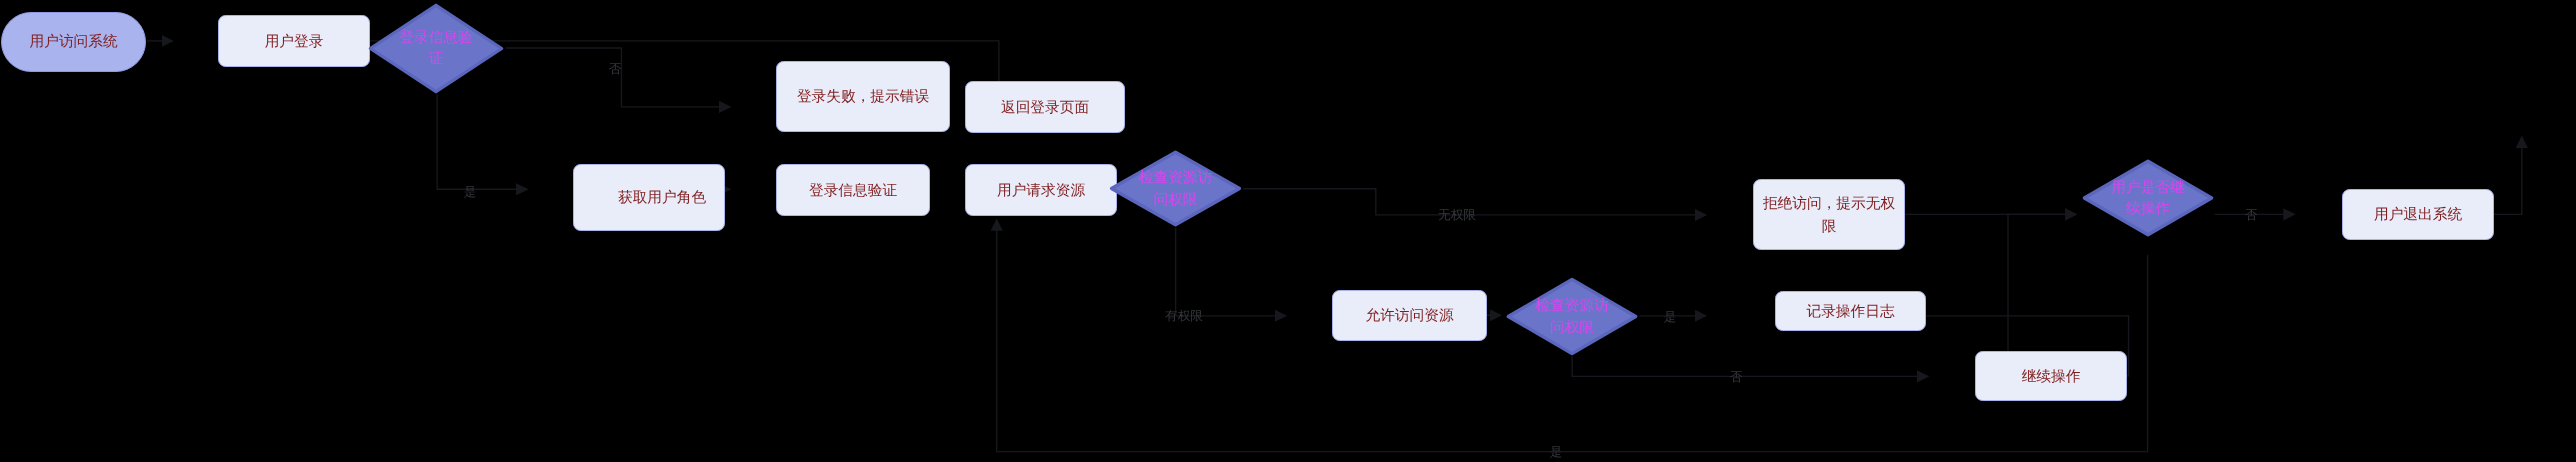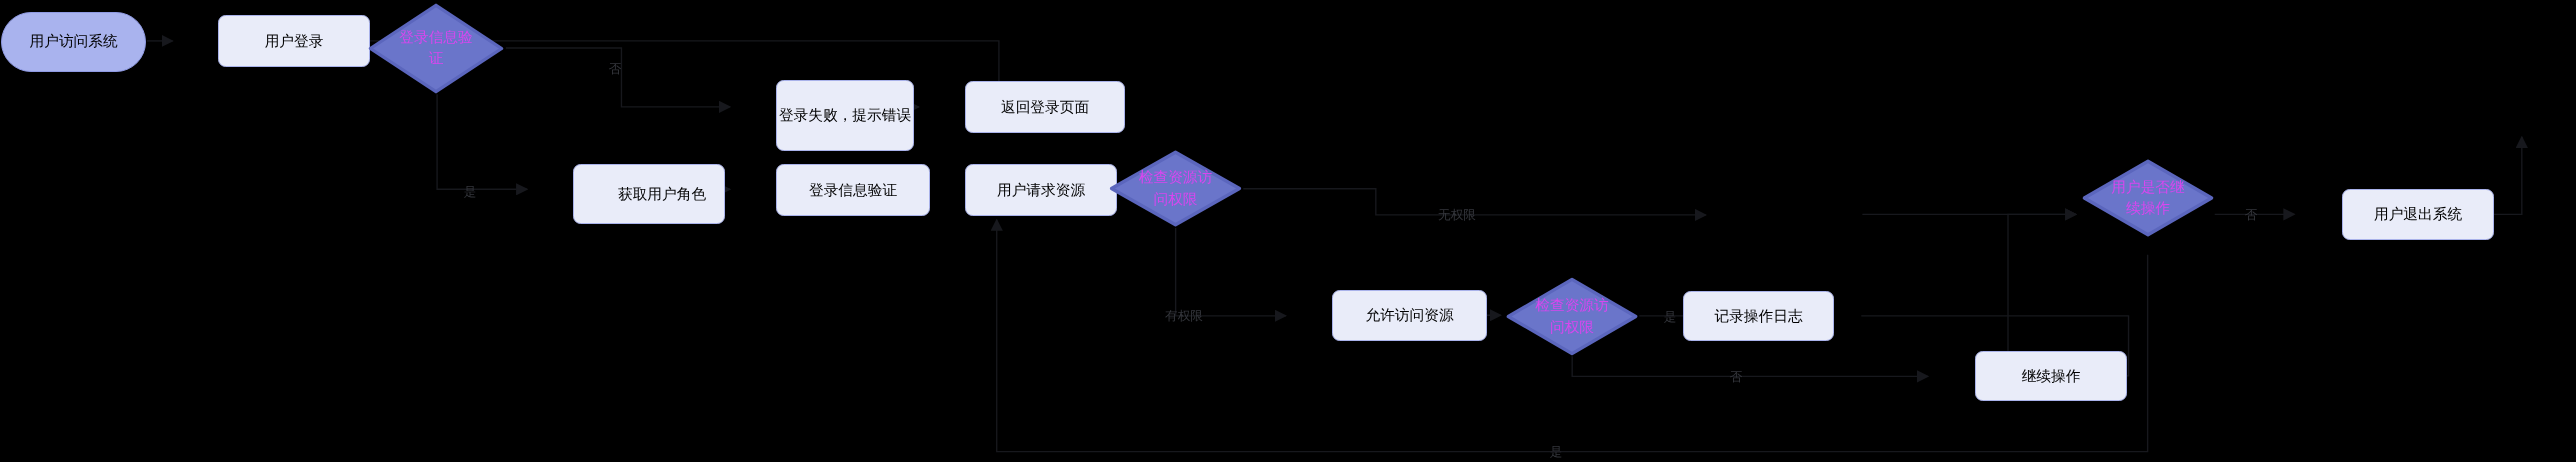--- a/index.html
+++ b/index.html
@@ -4,21 +4,21 @@
 <style>
   html,body{margin:0;padding:0;background:#000;}
   .stage{
     position:relative;width:2576px;height:462px;background:#000000;overflow:hidden;
     font-family:"Liberation Sans","DejaVu Sans",sans-serif;
   }
   .edges{position:absolute;left:0;top:0;z-index:0;}
   .node{
     position:absolute;box-sizing:border-box;z-index:2;
     display:flex;align-items:center;justify-content:center;text-align:center;
-    color:#000000;font-size:14.7px;font-weight:500;line-height:1.5;
+    color:#7f1d1d;font-size:14.7px;font-weight:500;line-height:1.5;
   }
   .proc{background:#e9ecf9;border:1.6px solid #a9b2ea;border-radius:7.6px;margin-left:42px;}
   .pill{background:#a9b3ee;border:1.6px solid #8f9ae3;border-radius:38px;}
   .diamond{background:transparent;border:none;color:#d946ef;}
   .diamond svg{position:absolute;left:0;top:0;}
   .diamond .dtext{position:relative;z-index:1;width:82px;line-height:1.45;}
   .inner2{width:134px;display:inline-block;}
   .elabel{
     position:absolute;z-index:1;transform:translate(-50%,-50%);
     color:#34363c;font-size:12.6px;font-weight:500;white-space:nowrap;
@@ -67,29 +67,29 @@
     <span>用户登录</span>
   </div>
 
   <div class="node diamond" style="left:367px;top:1.6px;width:138px;height:93px;">
     <svg width="138" height="93" viewBox="0 0 252 170">
       <polygon points="126,6 246,85 126,164 6,85" fill="#6a75ca" stroke="#5b66bd" stroke-width="6" stroke-linejoin="round"></polygon>
     </svg>
     <div class="dtext">登录信息验证</div>
   </div>
 
-  <div class="node proc" style="left:734px;top:80px;width:138px;height:71px;">
+  <div class="node proc" style="left:734px;top:61px;width:174px;height:71px;">
     <span class="inner2">登录失败，提示错误</span>
   </div>
 
   <div class="node proc" style="left:923px;top:81px;width:160px;height:52px;">
     <span>返回登录页面</span>
   </div>
 
-  <div class="node proc" style="left:531px;top:164px;width:152px;height:60px;padding-left:26px;">
+  <div class="node proc" style="left:531px;top:164px;width:152px;height:67px;padding-left:26px;">
     <span>获取用户角色</span>
   </div>
 
   <div class="node proc" style="left:734px;top:164px;width:154px;height:52px;">
     <span>登录信息验证</span>
   </div>
 
   <div class="node proc" style="left:923px;top:164px;width:152px;height:52px;">
     <span>用户请求资源</span>
   </div>
@@ -105,22 +105,25 @@
     <span>允许访问资源</span>
   </div>
 
   <div class="node diamond" style="left:1505px;top:276px;width:134px;height:81px;">
     <svg width="134" height="81" viewBox="0 0 246 148">
       <polygon points="123,6 240,74 123,142 6,74" fill="#6a75ca" stroke="#5b66bd" stroke-width="6" stroke-linejoin="round"></polygon>
     </svg>
     <div class="dtext">检查资源访问权限</div>
   </div>
 
+  <div class="node proc" style="left:1711px;top:179px;width:152px;height:71px;">
+    <span class="inner2">拒绝访问，提示无权限</span>
+  </div>
 
-  <div class="node proc" style="left:1641px;top:291px;width:151px;height:50px;">
+  <div class="node proc" style="left:1733px;top:291px;width:151px;height:40px;">
     <span>记录操作日志</span>
   </div>
 
   <div class="node proc" style="left:1933px;top:351px;width:152px;height:50px;">
     <span>继续操作</span>
   </div>
 
   <div class="node diamond" style="left:2081px;top:158px;width:134px;height:80px;">
     <svg width="134" height="80" viewBox="0 0 246 147">
       <polygon points="123,6 240,73.5 123,141 6,73.5" fill="#6a75ca" stroke="#5b66bd" stroke-width="6" stroke-linejoin="round"></polygon>

